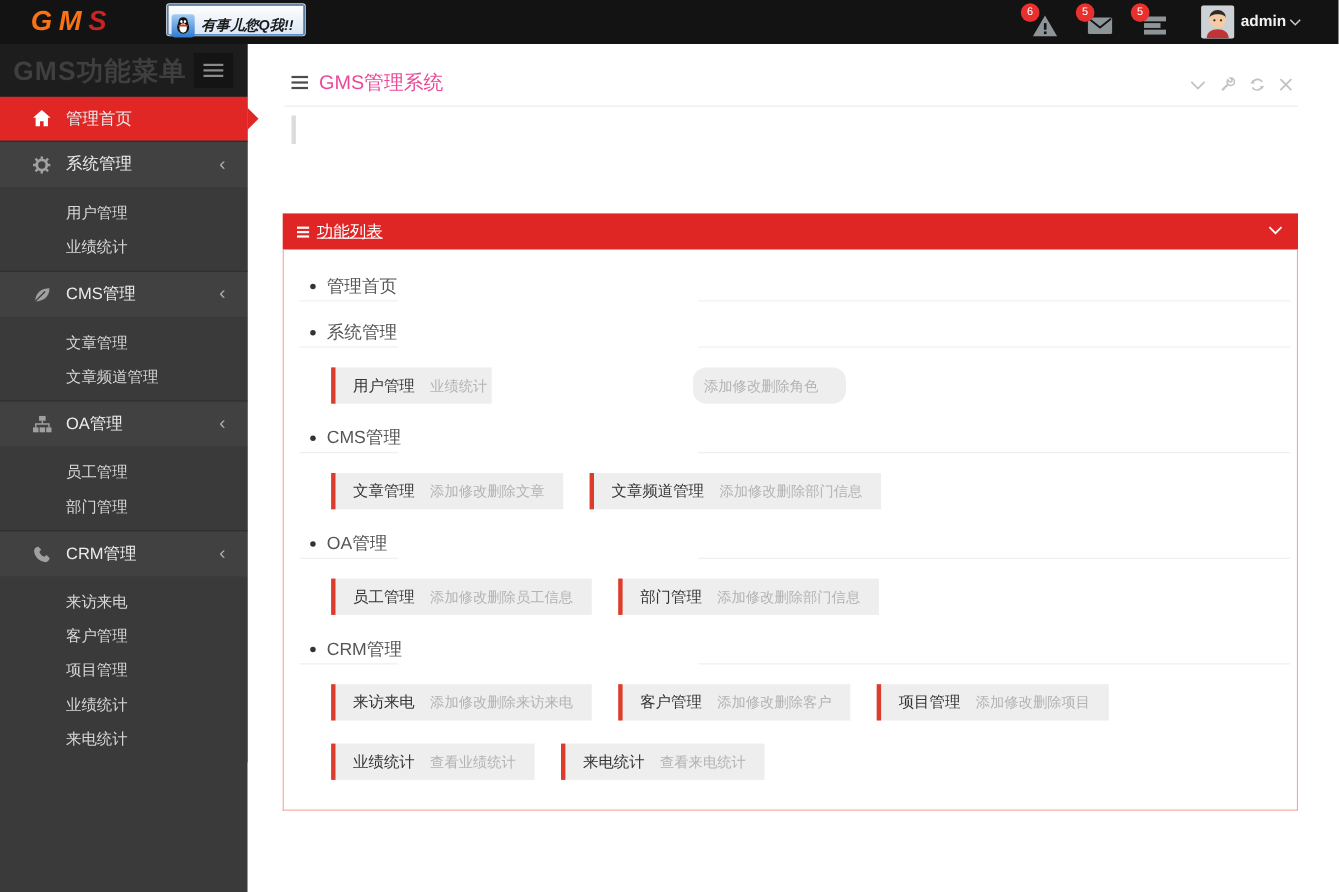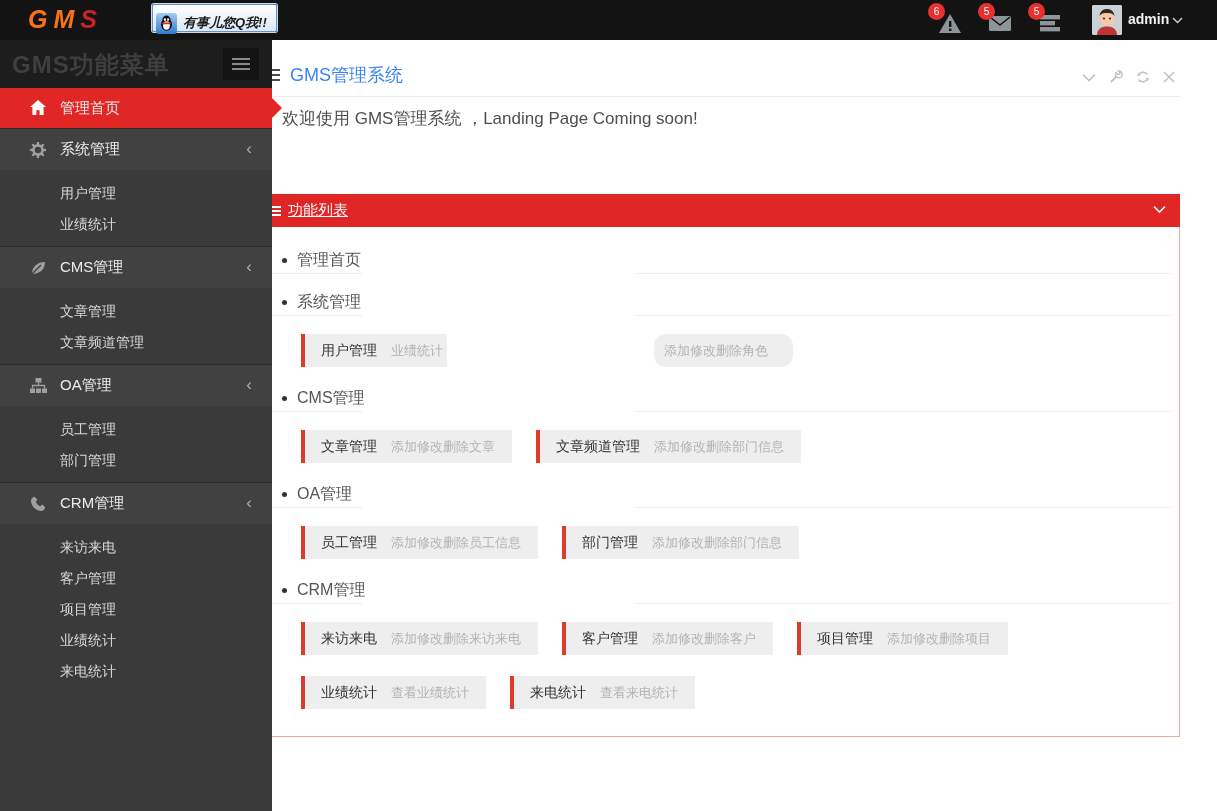--- a/index.html
+++ b/index.html
@@ -18,42 +18,42 @@
     display:flex; align-items:center; justify-content:center; }
   .qq-text { font-size:13px; font-weight:700; font-style:italic; color:#1a1a1a; white-space:nowrap; }
   .top-ico { position:absolute; top:12px; width:24px; height:22px; cursor:pointer; }
   .badge { position:absolute; top:-9px; left:-10px; min-width:17px; height:17px; border-radius:9px;
     background:#e8312f; color:#fff; font-size:10px; line-height:17px; text-align:center; padding:0 4px; }
   .avatar { position:absolute; left:1092px; top:5px; width:30px; height:30px; background:#ccd1d5; border-radius:2px; overflow:hidden; }
   .admin-name { position:absolute; left:1128px; top:11px; color:#f2f2f2; font-size:14px; font-weight:700; cursor:pointer; }
   .admin-caret { position:absolute; left:1172px; top:17px; }
 
   
-  .sidebar { position:absolute; left:0; top:40px; width:272px; height:771px; background:#3a3a3a; z-index:5; }
+  .sidebar { position:absolute; left:0; top:40px; width:225px; height:771px; background:#3a3a3a; z-index:5; }
   .sb-header { height:48px; background:#1d1d1d; position:relative; }
   .sb-title { position:absolute; left:12px; top:9px; font-size:24px; font-weight:700; color:#3f3f3f; letter-spacing:1px; white-space:nowrap; }
   .sb-burger { position:absolute; right:13px; top:8px; width:36px; height:32px; background:#141414;
     display:flex; flex-direction:column; align-items:center; justify-content:center; gap:3px; cursor:pointer; }
   .sb-burger i { display:block; width:18px; height:2px; background:#8b8b8b; }
   .mi { position:relative; height:42px; display:flex; align-items:center; padding-left:30px;
     background:#414141; border-top:1px solid #2c2c2c; color:#ececec; font-size:15px; cursor:pointer; }
   .mi-icon { width:17px; height:16px; margin-right:13px; display:inline-flex; }
   .mi .chev { position:absolute; right:20px; top:50%; transform:translateY(-58%); color:#aeaeae; font-size:17px; line-height:1; }
   .mi.active { height:40px; background:#e12626; border-top:none; }
   .mi.active::after { content:""; position:absolute; right:-10px; top:50%; margin-top:-10px;
     border-left:10px solid #e12626; border-top:10px solid transparent; border-bottom:10px solid transparent; }
   .sub { background:#3a3a3a; padding:8px 0 6px 0; }
   .sub-item { height:31px; line-height:31px; padding-left:60px; color:#d8d8d8; font-size:14px; cursor:pointer; }
 
   
   .main { position:absolute; left:225px; top:40px; width:992px; height:771px; background:#fff; }
   .ch-row { position:absolute; left:40px; top:23px; display:flex; align-items:center; gap:10px; }
   .ch-burger { display:flex; flex-direction:column; gap:3px; }
   .ch-burger i { display:block; width:15px; height:2px; background:#4c4c4c; }
-  .ch-title { font-size:18px; color:#3b82f6; }
+  .ch-title { font-size:18px; color:#ec4899; }
   .ch-icons { position:absolute; right:42px; top:30px; display:flex; gap:13px; align-items:center; }
   .ch-icons span { cursor:pointer; display:inline-flex; }
   .ch-divider { position:absolute; left:33px; top:56px; width:922px; border-top:1px solid #ebebeb; }
   .welcome { position:absolute; left:40px; top:65px; display:flex; align-items:center; }
   .welcome .wbar { width:4px; height:26px; background:#dcdcdc; margin-right:13px; }
   .welcome .wtext { font-size:17px; color:#4f4f4f; }
 
   
   .panel { position:absolute; left:32px; top:137px; width:923px; }
   .panel-head { height:33px; background:#e02525; display:flex; align-items:center; padding:0 13px; position:relative;margin-top:17px; }
@@ -69,21 +69,21 @@
   .ln { position:absolute; height:1px; background:#eeeeee; }
   .ln-a { left:14px; width:90px; }
   .ln-b { left:377px; width:538px; }
 
   .chips { position:absolute; left:43px; display:flex; gap:24px; }
   .chip { height:33px; display:flex; align-items:center; background:#eeeeee;
     border-left:4px solid #dd3c2c; padding:0 17px 0 16px; white-space:nowrap; cursor:pointer; }
   .chip-name { font-size:14px; color:#333; margin-right:14px; }
   .chip-perm { font-size:13px; color:#b3b3b3; }
   .chip.clip1 { width:146px; overflow:hidden; padding-right:0; }
-  .chip-frag { position:absolute; left:396px; top:107px; width:139px; height:33px; background:#eeeeee;
+  .chip-frag { position:absolute; left:372px; top:107px; width:139px; height:33px; background:#eeeeee;
     overflow:hidden; display:flex; align-items:center; padding:0 16px; cursor:pointer;border-radius:12px; }
   .chip-frag .chip-perm { margin-left:-6px; white-space:nowrap; }
 
   svg { display:block; }
 </style>
 </head>
 <body>
 
 <div class="topbar">
   <div class="logo">
@@ -285,21 +285,20 @@
         <line x1="1" y1="1" x2="11" y2="11" stroke="#c2c2c2" stroke-width="1.6"></line>
         <line x1="11" y1="1" x2="1" y2="11" stroke="#c2c2c2" stroke-width="1.6"></line>
       </svg>
     </span>
   </div>
 
   <div class="ch-divider"></div>
 
   <div class="welcome">
     <span class="wbar"></span>
-    <span class="wtext">欢迎使用 GMS管理系统 ，Landing Page Coming soon!</span>
   </div>
 
   <div class="panel">
     <div class="panel-head">
       <span class="ph-burger">
           <i></i>
           <i></i>
           <i></i>
         </span>
       <span class="ph-title">功能列表</span>

